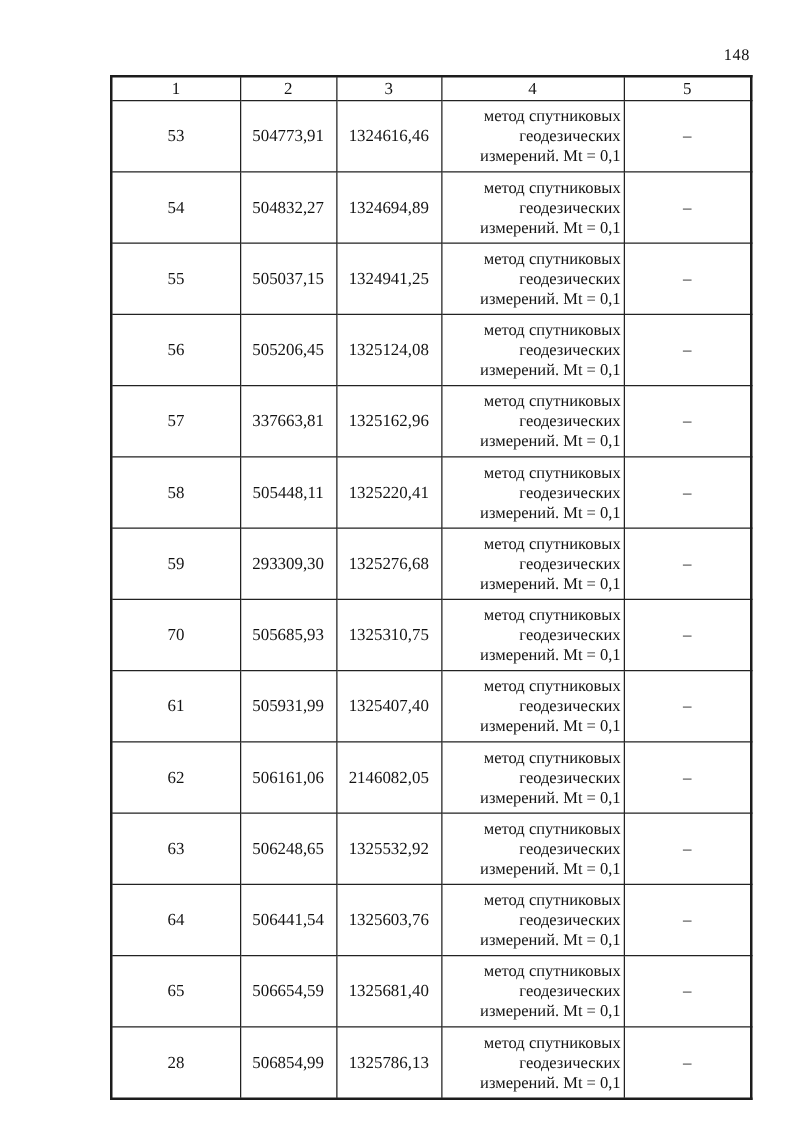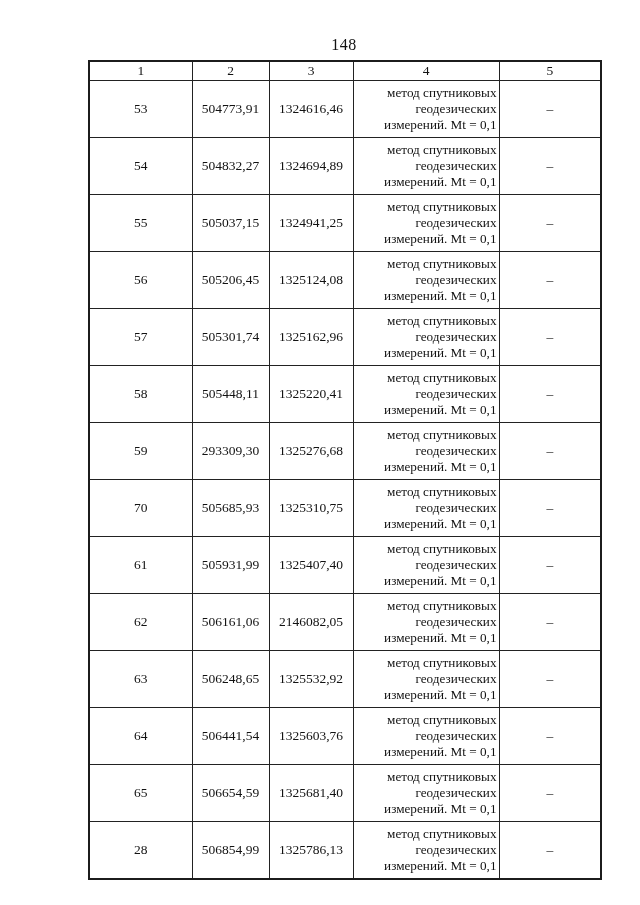--- a/index.html
+++ b/index.html
@@ -13,22 +13,22 @@
     height: 905px;
     overflow: hidden;
     font-family: "Liberation Serif", "DejaVu Serif", serif;
     color: #121212;
   }
   .page-number {
     position: absolute;
     top: 36px;
     left: 88px;
     width: 512px;
-    text-align: center;
-    font-size: 16px;
+    text-align: right;
+    font-size: 13px;
     letter-spacing: 0.5px;
   }
   table.coords-table {
     position: absolute;
     top: 60px;
     left: 88px;
     width: 512px;
     border-collapse: collapse;
     table-layout: fixed;
     border: 2px solid #1c1c1c;
@@ -117,21 +117,21 @@
         <td class="c1">56</td>
         <td class="c2">505206,45</td>
         <td class="c3">1325124,08</td>
         <td class="c4">метод спутниковых
 геодезических
 измерений. Mt = 0,1</td>
         <td class="c5">–</td>
       </tr>
       <tr>
         <td class="c1">57</td>
-        <td class="c2">505301,74</td>
+        <td class="c2">337663,81</td>
         <td class="c3">1325162,96</td>
         <td class="c4">метод спутниковых
 геодезических
 измерений. Mt = 0,1</td>
         <td class="c5">–</td>
       </tr>
       <tr>
         <td class="c1">58</td>
         <td class="c2">505448,11</td>
         <td class="c3">1325220,41</td>

